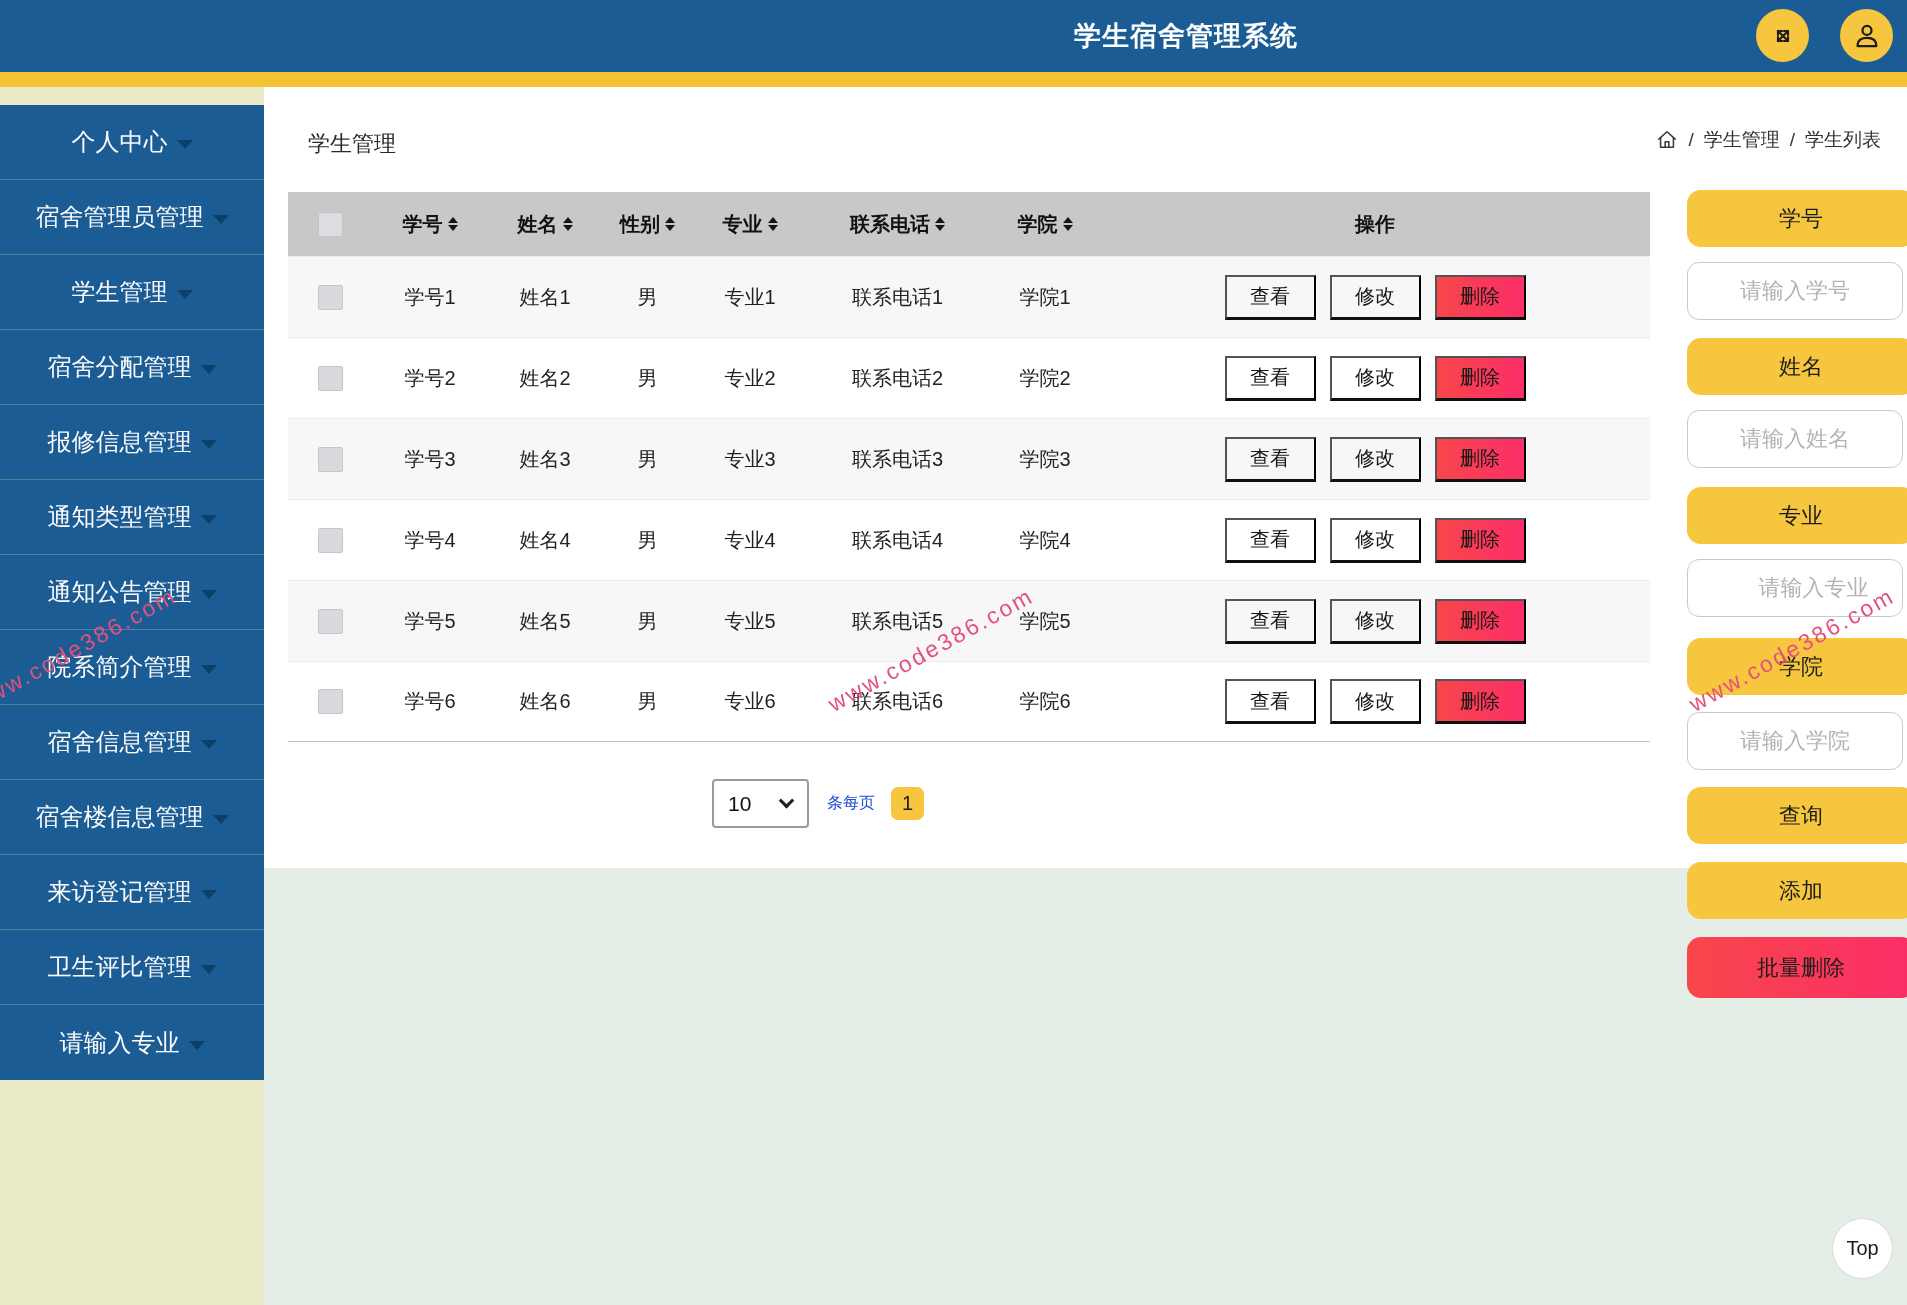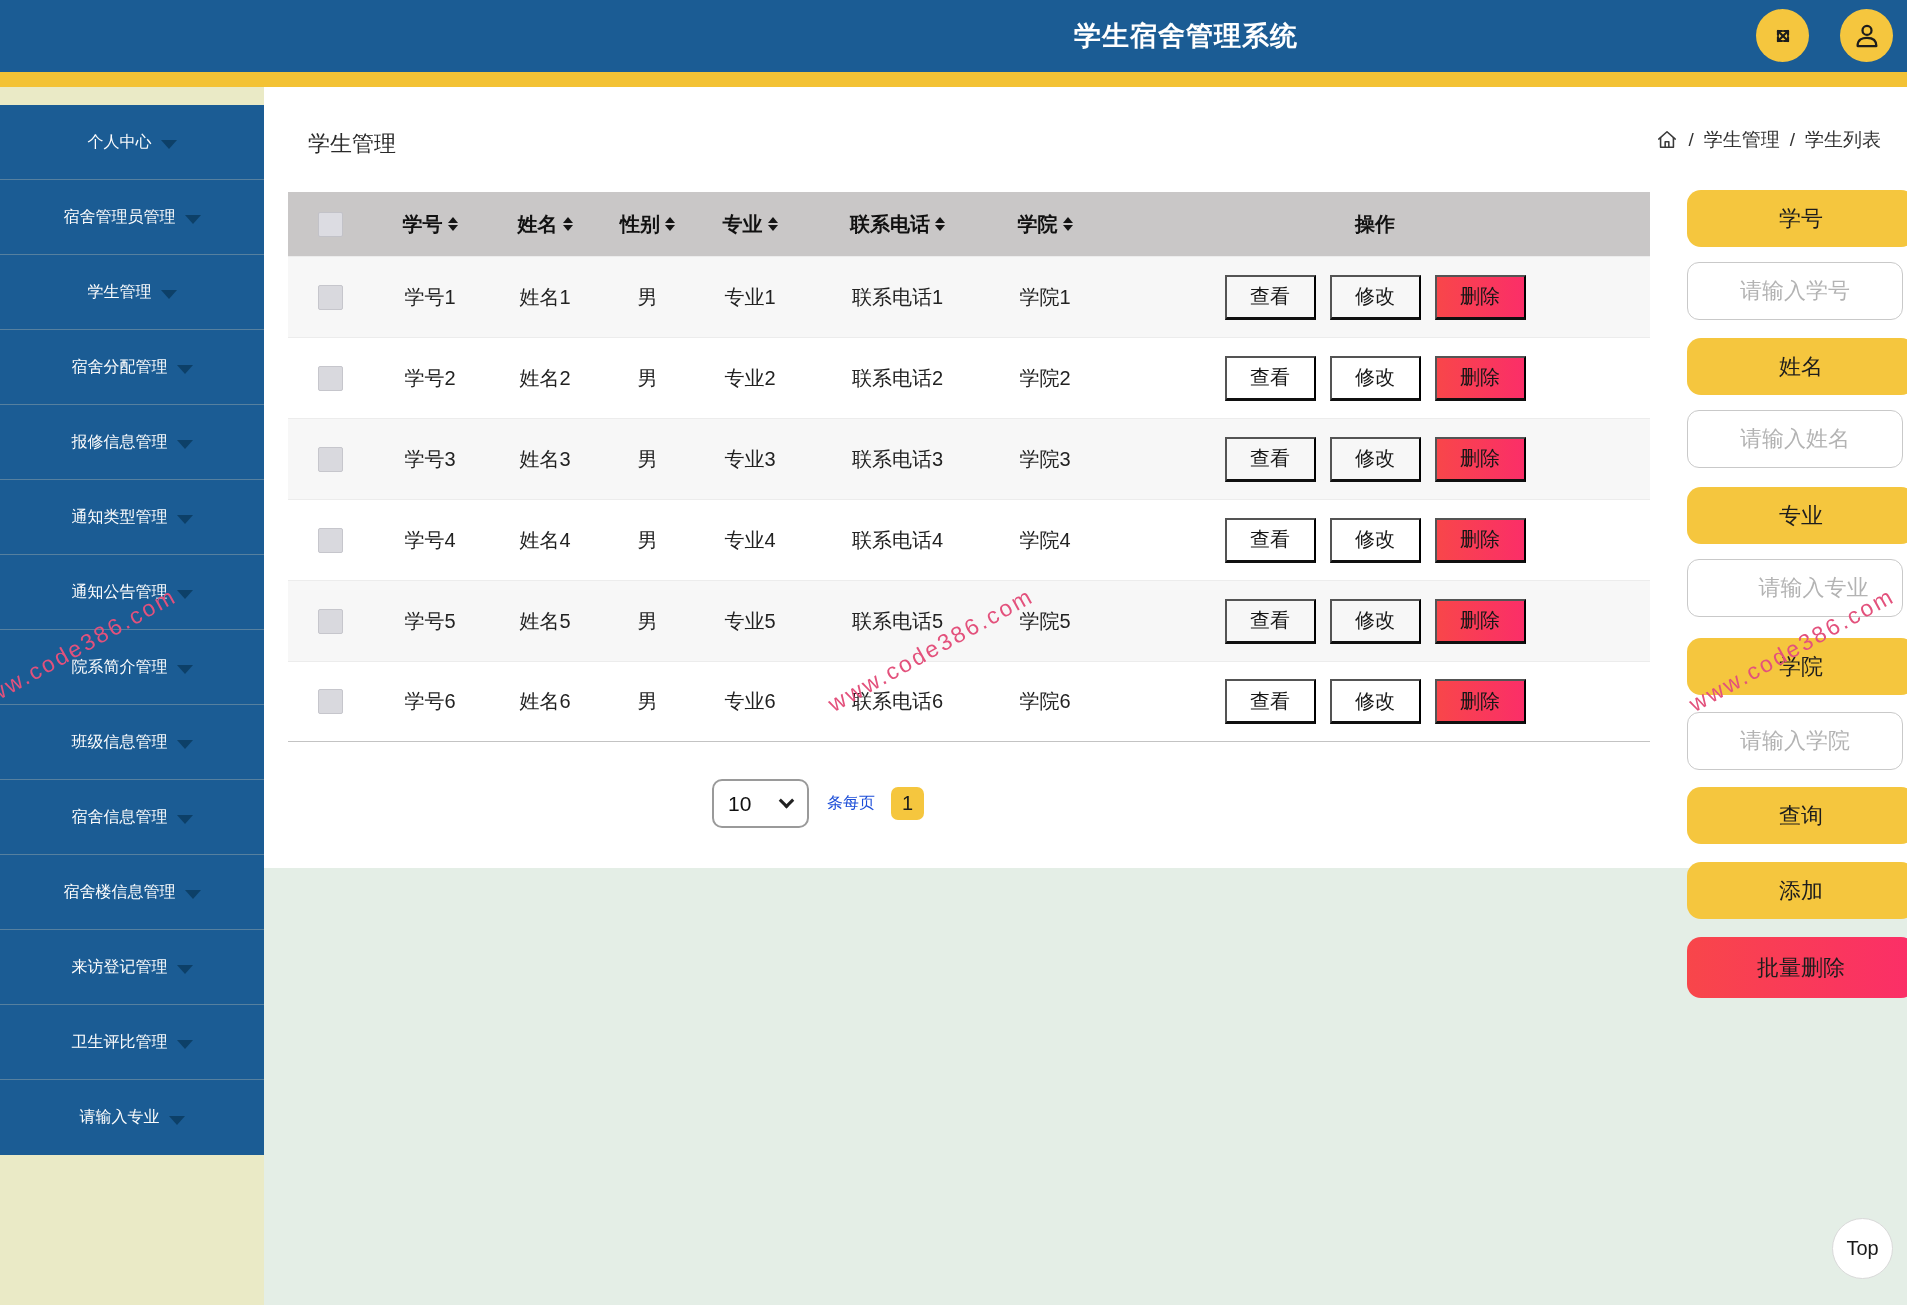--- a/index.html
+++ b/index.html
@@ -19,21 +19,21 @@
   .tb-circle.usr { left:1840px; }
   .stripe { position:absolute; left:0; top:72px; width:1907px; height:15px; background:#f3c235; z-index:19; }
 
   
   .left-col { position:absolute; left:0; top:87px; width:264px; height:1218px; background:#eaeac6; }
   .content-bg { position:absolute; left:264px; top:87px; width:1643px; height:781px; background:#ffffff; }
 
   
   .sidebar { position:absolute; left:0; top:105px; width:264px; z-index:10; }
   .sb-item { height:75px; background:#1b5c94; display:flex; align-items:center; justify-content:center;
-    gap:9px; color:#fdfdfd; font-size:16px; cursor:pointer; border-bottom:1px solid #56809f; }
+    gap:9px; color:#fdfdfd; font-size:24px; cursor:pointer; border-bottom:1px solid #56809f; }
   .sb-item:last-child { border-bottom:none; }
   .sb-caret { width:0; height:0; border-left:8px solid transparent; border-right:8px solid transparent;
     border-top:9px solid #0d4068; margin-top:5px; }
 
   
   .page-title { position:absolute; left:308px; top:129px; font-size:22px; color:#2a2a2a; z-index:11; }
   .breadcrumb { position:absolute; right:26px; top:127px; display:flex; align-items:center; gap:10px;
     font-size:19px; color:#333; z-index:11; }
 
   
@@ -52,21 +52,21 @@
   .sort i { display:block; width:0; height:0; border-left:5px solid transparent; border-right:5px solid transparent; }
   .sort .up { border-bottom:6px solid #151515; }
   .sort .dn { border-top:6px solid #151515; margin-top:2px; }
   .actions { display:flex; gap:14px; justify-content:center;align-items:center; }
   .abtn { width:91px; height:45px; display:flex; align-items:center; justify-content:center;
     font-size:20px; color:#161616; border-bottom:3px solid #101010; cursor:pointer; background:transparent; }
   .abtn.del { background:linear-gradient(90deg,#f8464a,#fb2e68); }
 
   
   .pagination { position:absolute; left:712px; top:779px; display:flex; align-items:center; z-index:11; }
-  .psel { width:97px; height:49px; background:#fff; border:2px solid #9a9a9a; border-radius:10px;
+  .psel { width:97px; height:49px; background:#fff; border:2px solid #9a9a9a; border-radius:4px;
     display:flex; align-items:center; justify-content:space-between; padding:0 15px 0 14px;
     font-size:21px; color:#111; cursor:pointer; }
   .psel .chev { width:11px; height:11px; border-right:3px solid #222; border-bottom:3px solid #222;
     transform:rotate(45deg) translate(-2px,-2px); }
   .plabel { margin-left:18px; font-size:16px; color:#1d4ed8;font-family:Liberation Serif, serif; }
   .pbadge { margin-left:16px; width:33px; height:33px; background:#f5c63e; border-radius:7px;
     display:flex; align-items:center; justify-content:center; font-size:20px; color:#1c1c1c; cursor:pointer; }
 
   
   .rp-btn { position:absolute; left:1687px; width:228px; height:57px; background:#f5c63e; border-radius:14px;
@@ -151,24 +151,20 @@
   <div class="sb-item">
       <span>通知类型管理</span>
       <span class="sb-caret"></span>
     </div>
   <div class="sb-item">
       <span>通知公告管理</span>
       <span class="sb-caret"></span>
     </div>
   <div class="sb-item">
       <span>院系简介管理</span>
-      <span class="sb-caret"></span>
-    </div>
-  <div class="sb-item">
-      <span>班级信息管理</span>
       <span class="sb-caret"></span>
     </div>
   <div class="sb-item">
       <span>宿舍信息管理</span>
       <span class="sb-caret"></span>
     </div>
   <div class="sb-item">
       <span>宿舍楼信息管理</span>
       <span class="sb-caret"></span>
     </div>

